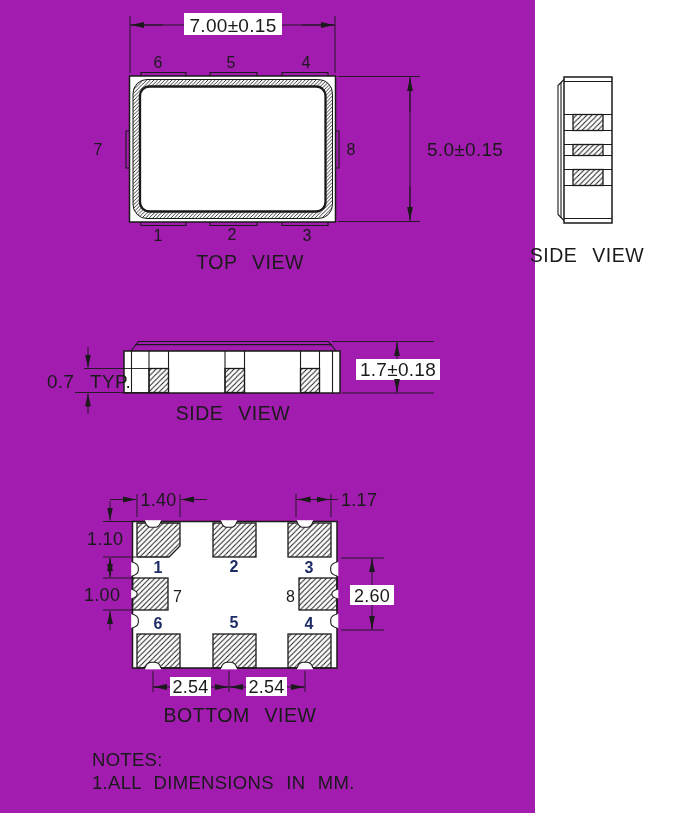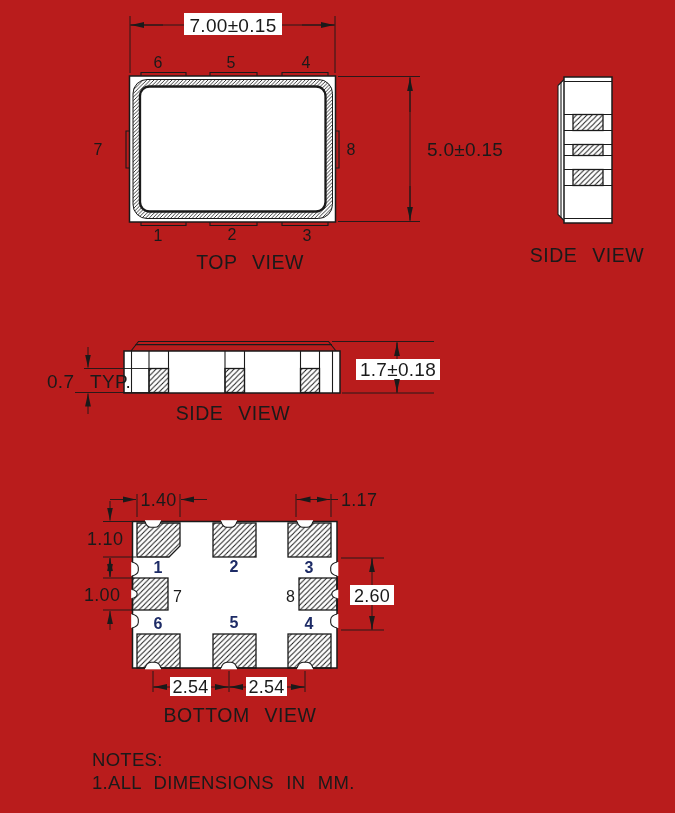--- a/index.html
+++ b/index.html
@@ -1,17 +1,17 @@
 <!DOCTYPE html>
 <html><head>
 <meta charset="utf-8">
 <title>Package Outline Drawing</title>
 <style>
   html,body{margin:0;padding:0;background:#ffffff;}
-  #stage{width:675px;height:813px;position:relative;background:#b91c1c;}
+  #stage{width:535px;height:813px;position:relative;background:#a21caf;}
   svg{display:block;}
   
   .ln   {stroke:#1a1a1a;fill:none;stroke-width:1.1;}
   .ln2  {stroke:#1a1a1a;fill:none;stroke-width:1.5;}
   .dimln{stroke:#1a1a1a;fill:none;stroke-width:0.9;}
   .fw   {fill:#ffffff;}
   .wb   {fill:#ffffff;stroke:none;}
   .hp   {fill:url(#hatch);stroke:#1a1a1a;stroke-width:1.3;}
   .hp2  {fill:url(#hatch2);stroke:#1a1a1a;stroke-width:1;}
   .cav  {fill:#ffffff;stroke:#1a1a1a;stroke-width:2.3;}

